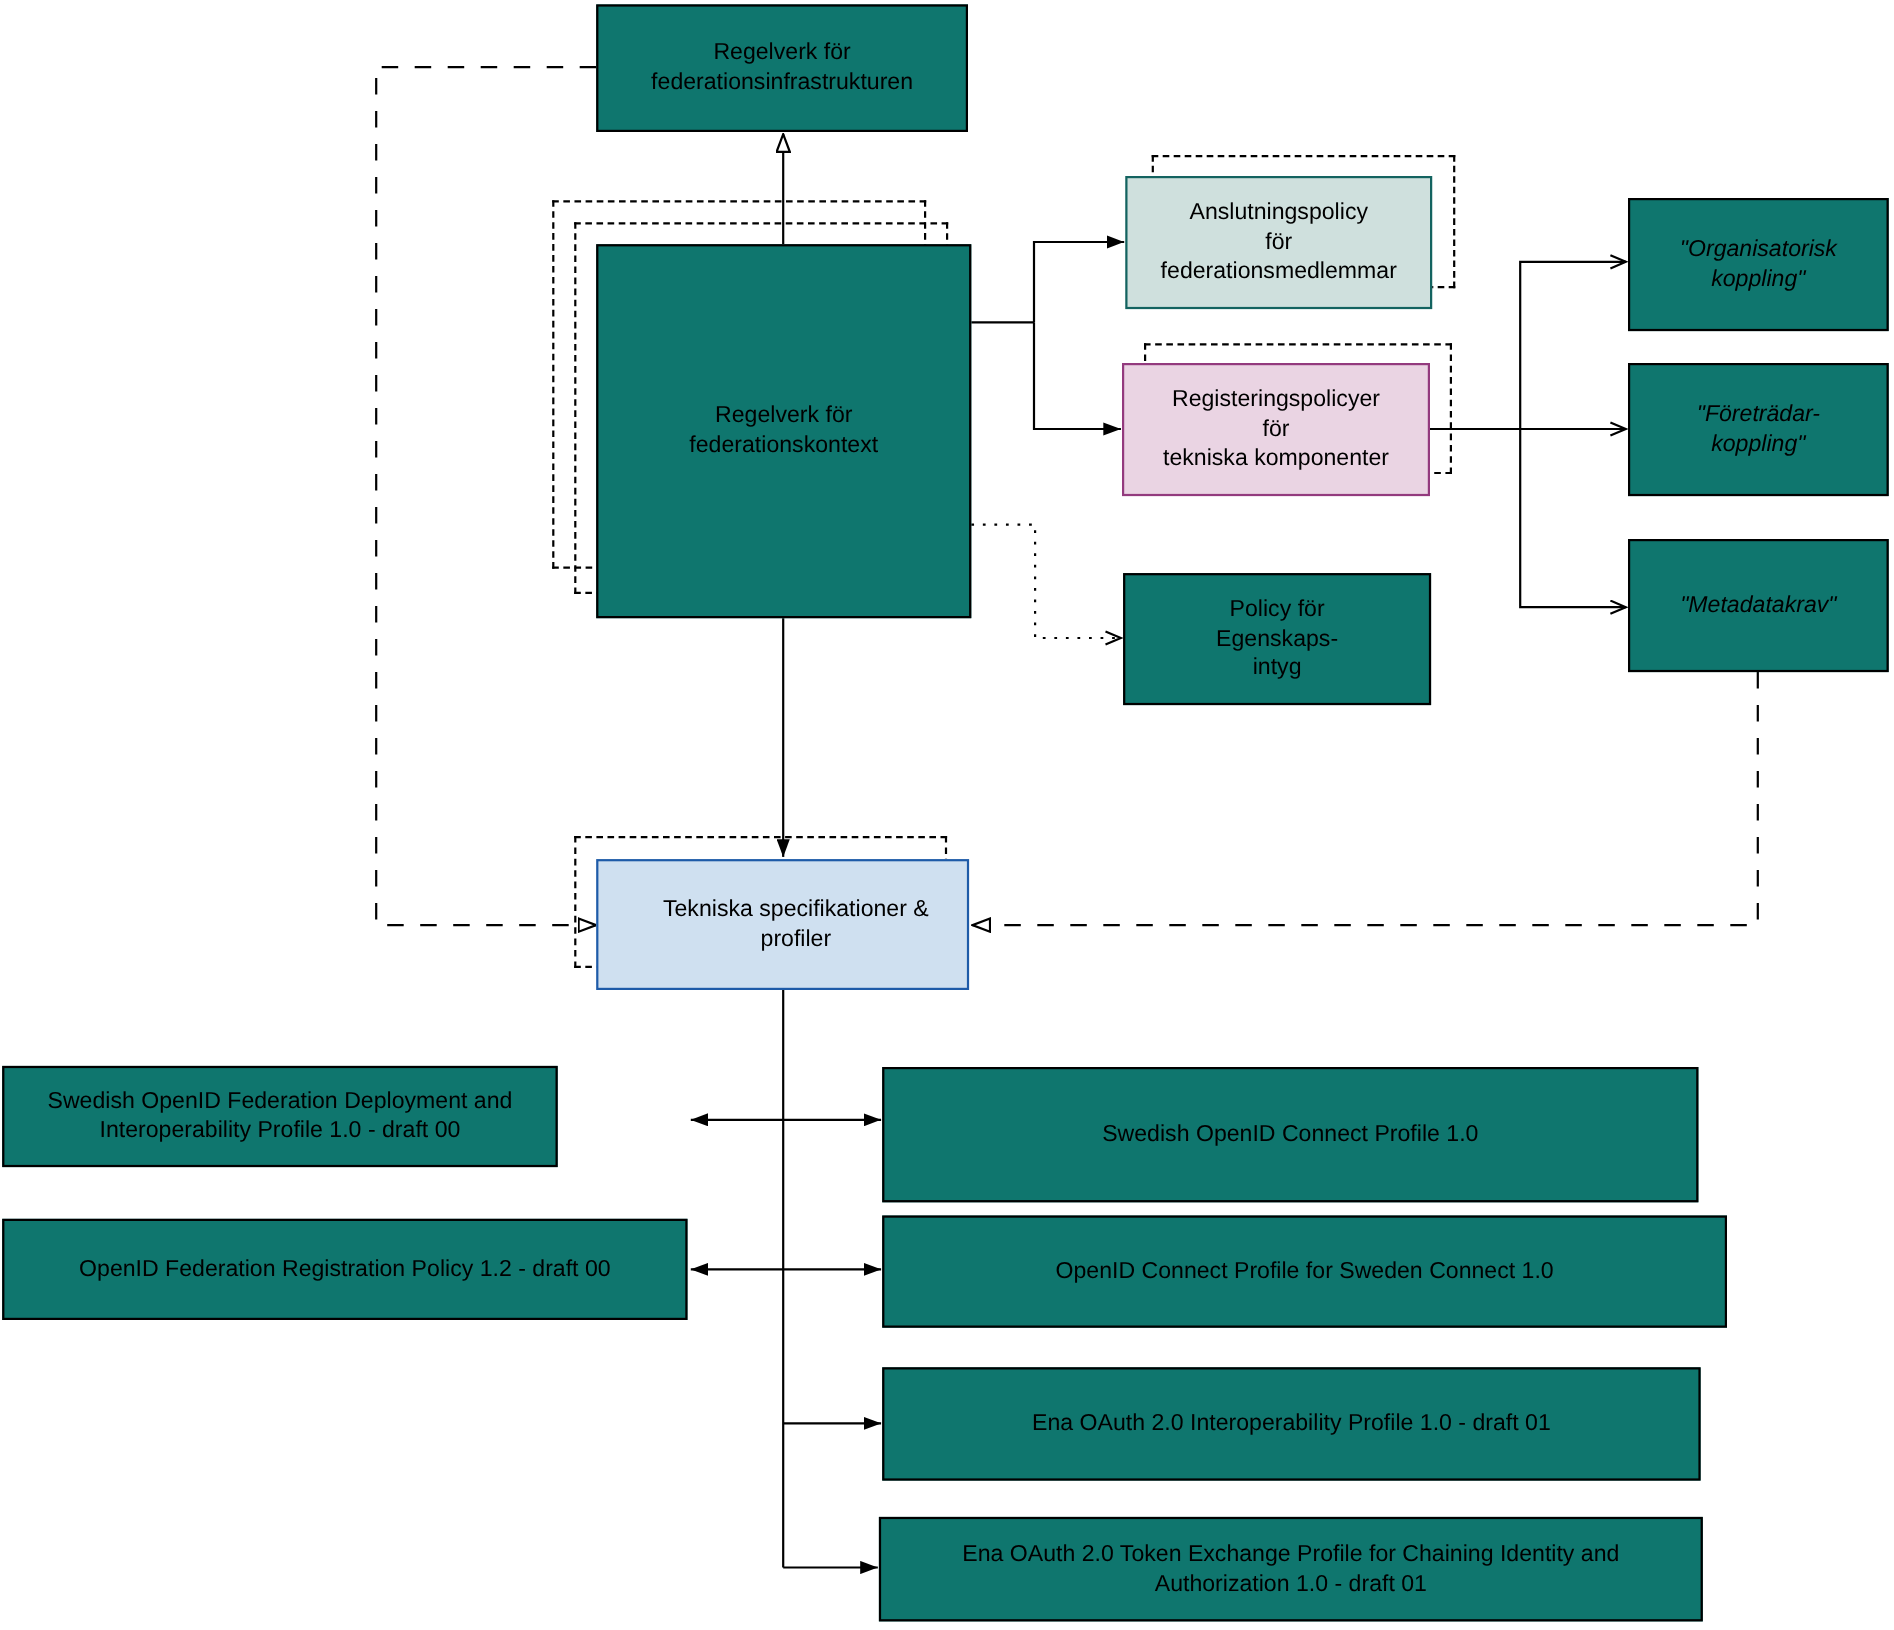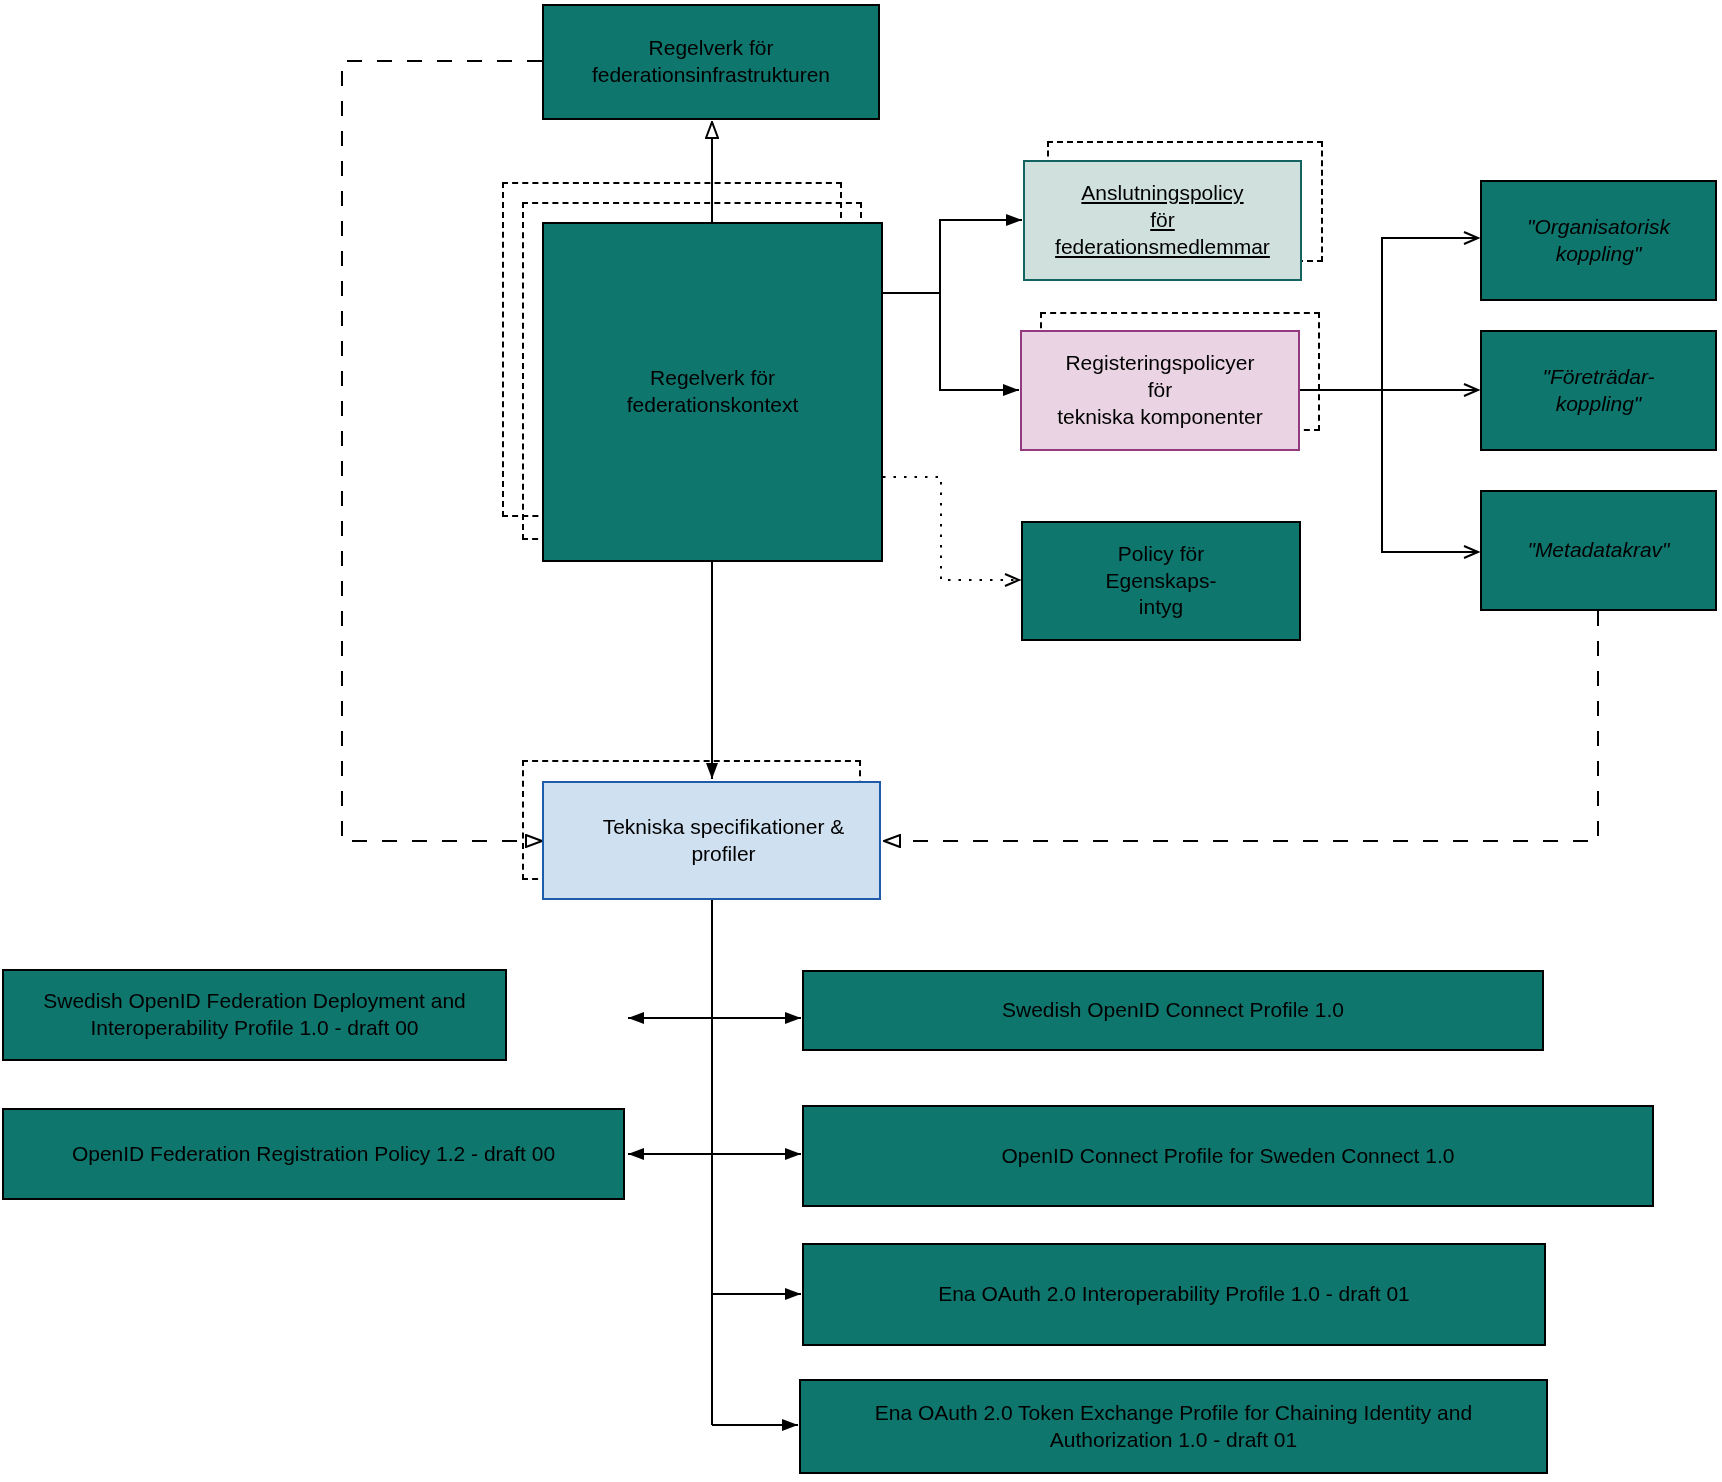--- a/index.html
+++ b/index.html
@@ -17,43 +17,43 @@
   .edge.dotted{stroke-dasharray:2.5 8;}
   .node{
     position:absolute;box-sizing:border-box;
     border:2px solid var(--line,#000);background:#0f766e;
     display:flex;align-items:center;justify-content:center;
     text-align:center;white-space:pre-line;
     font-size:21px;line-height:1.28;
   }
   .ghost{border-style:dashed;background:transparent;}
   .quote{font-style:italic;}
-  .teal {background:var(--teal-fill,#cfe0dd); border-color:var(--teal-border,#136360);text-decoration:underline;}
+  .teal {background:var(--teal-fill,#cfe0dd); border-color:var(--teal-border,#136360);}
   .pink {background:var(--pink-fill,#ead4e3); border-color:var(--pink-border,#933a7e);}
   .blue {background:var(--blue-fill,#cfe0f0); border-color:var(--blue-border,#1e5ba8);}
 
   
   .p-top    {left:542px; top:4px;    width:338px; height:116px;}
   .p-kx-d1  {left:502px; top:182px;  width:340px; height:335px;}
   .p-kx-d2  {left:522px; top:202px;  width:340px; height:338px;}
   .p-kx     {left:542px; top:222px;  width:341px; height:340px;}
   .p-teal-d {left:1047px;top:141px;  width:276px; height:121px;}
   .p-teal   {left:1023px;top:160px;  width:279px; height:121px;}
   .p-pink-d {left:1040px;top:312px;  width:280px; height:119px;}
   .p-pink   {left:1020px;top:330px;  width:280px; height:121px;}
   .p-egen   {left:1021px;top:521px;  width:280px; height:120px;}
   .p-org    {left:1480px;top:180px;  width:237px; height:121px;}
   .p-fore   {left:1480px;top:330px;  width:237px; height:121px;}
   .p-meta   {left:1480px;top:490px;  width:237px; height:121px;}
   .p-blue-d {left:522px; top:760px;  width:339px; height:120px;}
   .p-blue   {left:542px; top:781px;  width:339px; height:119px;padding-left:24px;}
   .p-b1     {left:2px;   top:969px;  width:505px; height:92px;}
   .p-b2     {left:2px;   top:1108px; width:623px; height:92px;}
-  .p-b3     {left:802px; top:970px;  width:742px; height:81px;}
-  .p-b4     {left:802px; top:1105px; width:852px; height:102px;}
+  .p-b3     {left:802px; top:970px;  width:742px; height:123px;}
+  .p-b4     {left:802px; top:1105px; width:768px; height:102px;}
   .p-b5     {left:802px; top:1243px; width:744px; height:103px;}
   .p-b6     {left:799px; top:1379px; width:749px; height:95px;}
 </style>
 </head>
 <body>
 
 <div id="canvas">
 
   <svg class="wires" viewBox="0 0 1722 1482">
     <defs>

